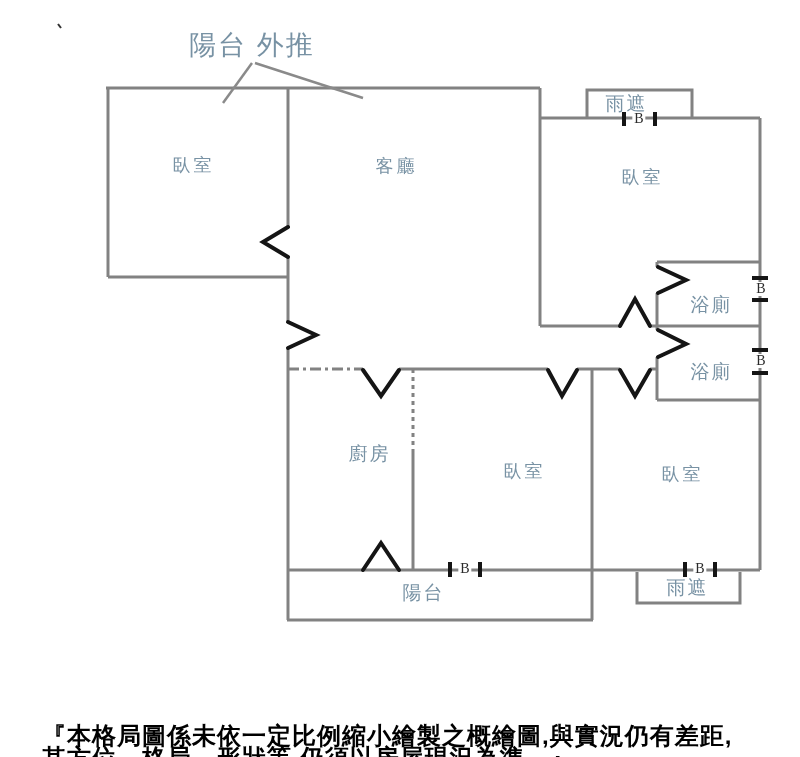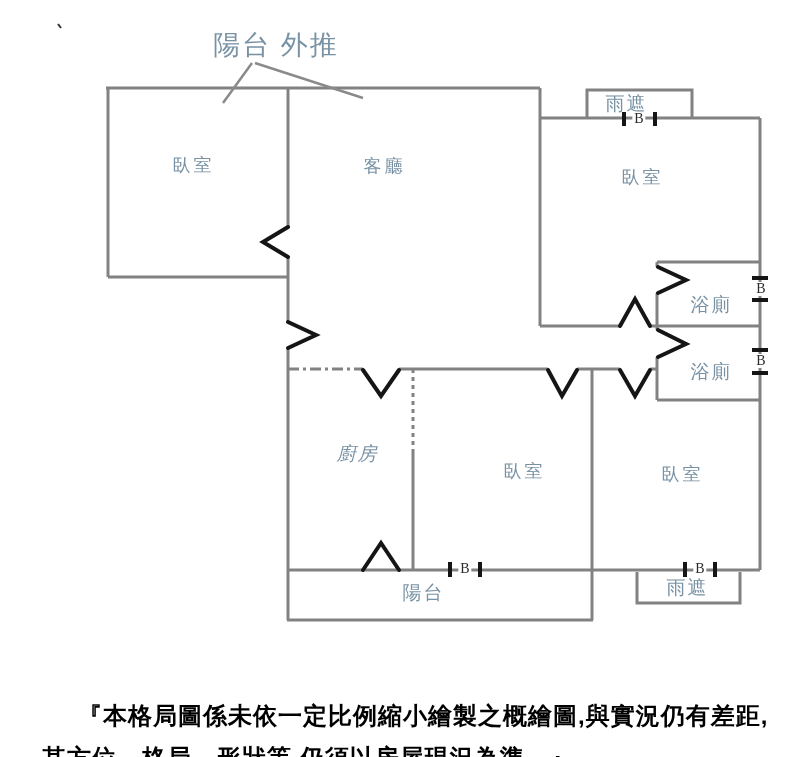--- a/index.html
+++ b/index.html
@@ -24,21 +24,20 @@
     text-indent: 3px;
   }
   .room-label.small { font-size: 19px; letter-spacing: 2px; }
   .annotation-label {
     position: absolute;
     transform: translate(-50%, -50%);
     color: #7892a4;
     font-size: 27px;
     letter-spacing: 2px;
     white-space: nowrap;
-    margin-left: 24px;
   }
   .window-marker {
     position: absolute;
     transform: translate(-50%, -50%);
     background: #ffffff;
     color: #2b2b2b;
     font-family: "Liberation Serif", serif;
     font-size: 14px;
     line-height: 14px;
     padding: 0 2px;
@@ -136,29 +135,29 @@
     <line x1="255" y1="63" x2="363" y2="98"></line>
   </g>
 
   <line x1="58" y1="24" x2="61" y2="28" stroke="#333333" stroke-width="2"></line>
 </svg>
 
 <div class="annotation-label" style="left:252px; top:45px;">陽台 外推</div>
 
 <div class="room-label" style="left:192px; top:165px;">臥室</div>
 
-<div class="room-label" style="left:383px; top:166px;">客廳</div>
+<div class="room-label" style="left:395px; top:166px;">客廳</div>
 
 <div class="room-label" style="left:641px; top:177px;">臥室</div>
 
 <div class="room-label small" style="left:710px; top:305px;">浴廁</div>
 
 <div class="room-label small" style="left:710px; top:372px;">浴廁</div>
 
-<div class="room-label small" style="left:356px; top:454px;font-style:italic;">廚房</div>
+<div class="room-label small" style="left:368px; top:454px;">廚房</div>
 
 <div class="room-label" style="left:523px; top:471px;">臥室</div>
 
 <div class="room-label" style="left:681px; top:474px;">臥室</div>
 
 <div class="room-label small" style="left:422px; top:593px;font-family:Liberation Mono, monospace;">陽台</div>
 
 <div class="room-label small" style="left:625px; top:104px;">雨遮</div>
 
 <div class="room-label small" style="left:686px; top:588px;">雨遮</div>
@@ -166,15 +165,15 @@
 <div class="window-marker" style="left:639px; top:119px;">B</div>
 
 <div class="window-marker" style="left:761px; top:289px;">B</div>
 
 <div class="window-marker" style="left:761px; top:361px;">B</div>
 
 <div class="window-marker" style="left:465px; top:569px;">B</div>
 
 <div class="window-marker" style="left:700px; top:569px;">B</div>
 
-<div class="disclaimer-line" style="top:700px;margin-left:36px;">『本格局圖係未依一定比例縮小繪製之概繪圖,與實況仍有差距,</div>
+<div class="disclaimer-line" style="top:720px;">『本格局圖係未依一定比例縮小繪製之概繪圖,與實況仍有差距,</div>
 
 <div class="disclaimer-line" style="top:742px;">其方位、格局、形狀等,仍須以房屋現況為準。』</div>
 
 </body></html>

